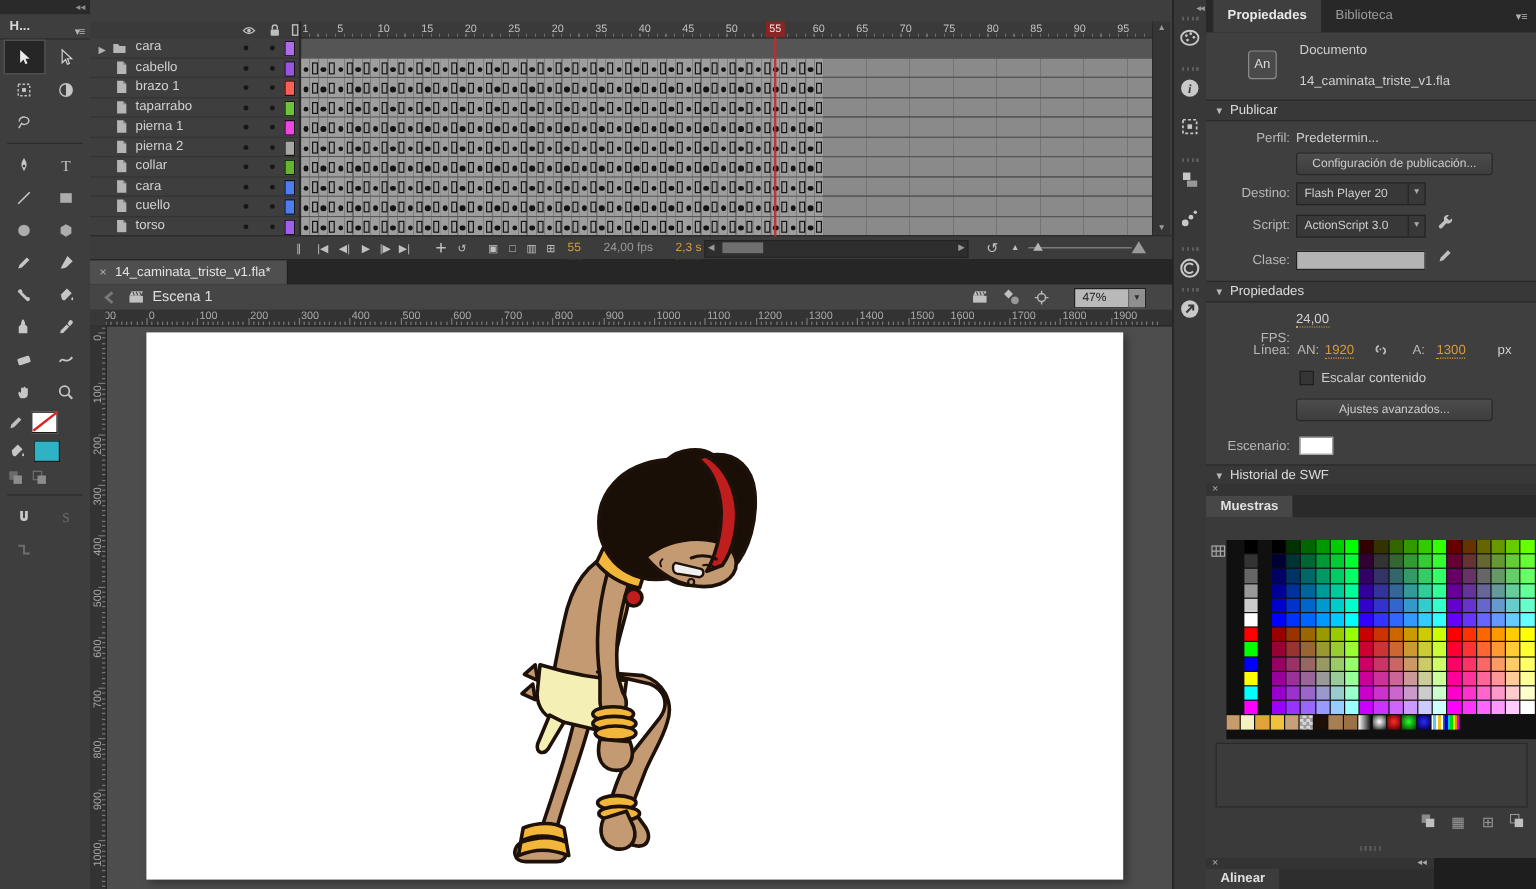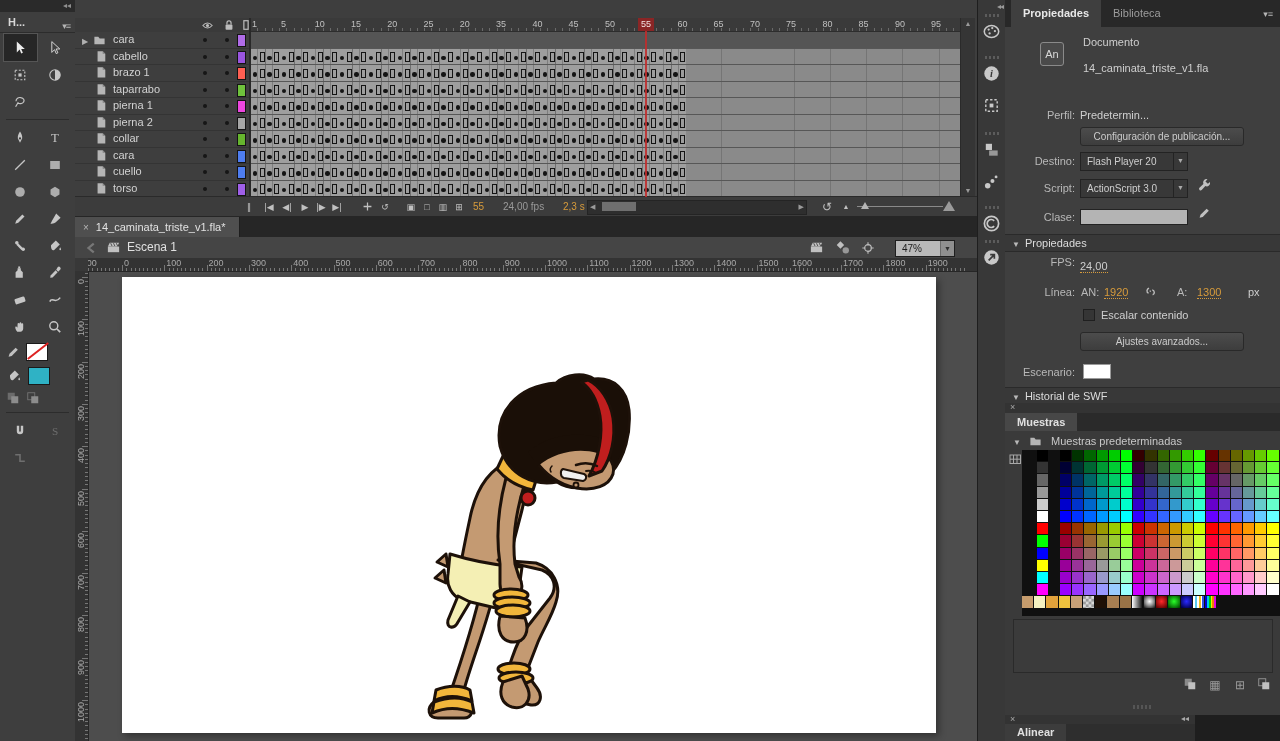--- a/index.html
+++ b/index.html
@@ -1060,20 +1060,21 @@
   <div id="props">
     <div class="ptabbar">
       <span class="ptab active" style="left:6px">Propiedades</span>
       <span class="ptab inactive" style="left:96px">Biblioteca</span>
       <span class="pmenu2">▾≡</span>
     </div>
     <div class="anicon">An</div>
     <span class="pvalue" style="left:78px;top:36px">Documento</span>
     <span class="pvalue" style="left:78px;top:62px">14_caminata_triste_v1.fla</span>
 
+    <div class="sechdr" style="top:83px"><span class="tri">▼</span><span>Publicar</span></div>
     <span class="plabel" style="left:0;top:109px">Perfil:</span>
     <span class="pvalue" style="left:75px;top:109px">Predetermin...</span>
     <div class="pbtn" style="top:127px">Configuración de publicación...</div>
     <span class="plabel" style="left:0;top:155px">Destino:</span>
     <div class="dropdown" style="top:152px">
       <div class="tx">Flash Player 20</div>
       <div class="dd">▼</div>
     </div>
     <span class="plabel" style="left:0;top:182px">Script:</span>
     <div class="dropdown" style="top:179px">
@@ -1087,21 +1088,21 @@
       </span>
     <span class="plabel" style="left:0;top:211px">Clase:</span>
     <div class="clase" style="top:209px"></div>
     <span class="abs" style="left:192px;top:206px">
         <svg width="14" height="14" viewBox="0 0 16 16">
           <path d="M3 13.5 L4 10 L11 3 L13.5 5.5 L6.5 12.5 Z" fill="#c0c0c0"></path>
         </svg>
       </span>
 
     <div class="sechdr" style="top:234px"><span class="tri">▼</span><span>Propiedades</span></div>
-    <span class="plabel" style="left:0;top:256px">FPS:</span>
+    <span class="plabel" style="left:0;top:276px">FPS:</span>
     <span class="pvalue orange" style="left:75px;top:260px">24,00</span>
     <span class="plabel" style="left:0;top:286px">Línea:</span>
     <span class="pvalue" style="left:76px;top:286px;color:#b8b8b8">AN:</span>
     <span class="pv orange abs" style="left:99px;top:286px">1920</span>
     <span class="abs" style="left:138px;top:284px">
         <svg width="15" height="15" viewBox="0 0 16 16">
           <path d="M6.5 4.5 C3.8 5 3.4 9 6 9.8 M9.8 6.2 C12.5 6.8 12.9 10.8 10.3 11.5" stroke="#bdbdbd" stroke-width="1.5" fill="none"></path>
           <path d="M7.2 7 L9 8.8" stroke="#bdbdbd" stroke-width="1.3" stroke-dasharray="1.5 1.5"></path>
         </svg>
       </span>
@@ -1113,27 +1114,20 @@
     <div class="pbtn" style="top:332px">Ajustes avanzados...</div>
     <span class="plabel" style="left:0;top:366px">Escenario:</span>
     <div class="stageswatch" style="top:364px"></div>
     <div class="sechdr" style="top:387px"><span class="tri">▼</span><span>Historial de SWF</span></div>
   </div>
 
   <div id="swpanel">
     <div class="closebar"><span style="padding-left:5px">×</span></div>
     <div class="tabbar">
       <span class="tab">Muestras</span>
-    </div>
-    <div class="folderrow">
-      <span style="padding:0 5px 0 8px;font-size:8px;color:#b8b8b8">▼</span>
-      <span style="display:inline-block;vertical-align:-2px"><svg width="13" height="13" viewBox="0 0 14 14">
-            <path d="M1.5 4 h4.2 l1.5 1.8 H12.5 v6.2 H1.5 Z" fill="#b5b5b5"></path>
-          </svg></span>
-      <span style="padding-left:6px">Muestras predeterminadas</span>
     </div>
     <span class="abs" style="left:4px;top:50px">
         <svg width="13" height="13" viewBox="0 0 13 13">
           <rect x="1" y="2" width="10.5" height="8.5" fill="none" stroke="#a8a8a8"></rect>
           <path d="M1 6.2 h10.5 M4.5 2 v8.5 M8 2 v8.5" stroke="#a8a8a8"></path>
         </svg>
       </span>
     <div id="sw-area">
         <span class="swc" style="left: 15px; top: 0px; background: rgb(0, 0, 0); width: 11.2px; height: 11.2px;"></span>
         <span class="swc" style="left: 15px; top: 12.2px; background: rgb(51, 51, 51); width: 11.2px; height: 11.2px;"></span>

